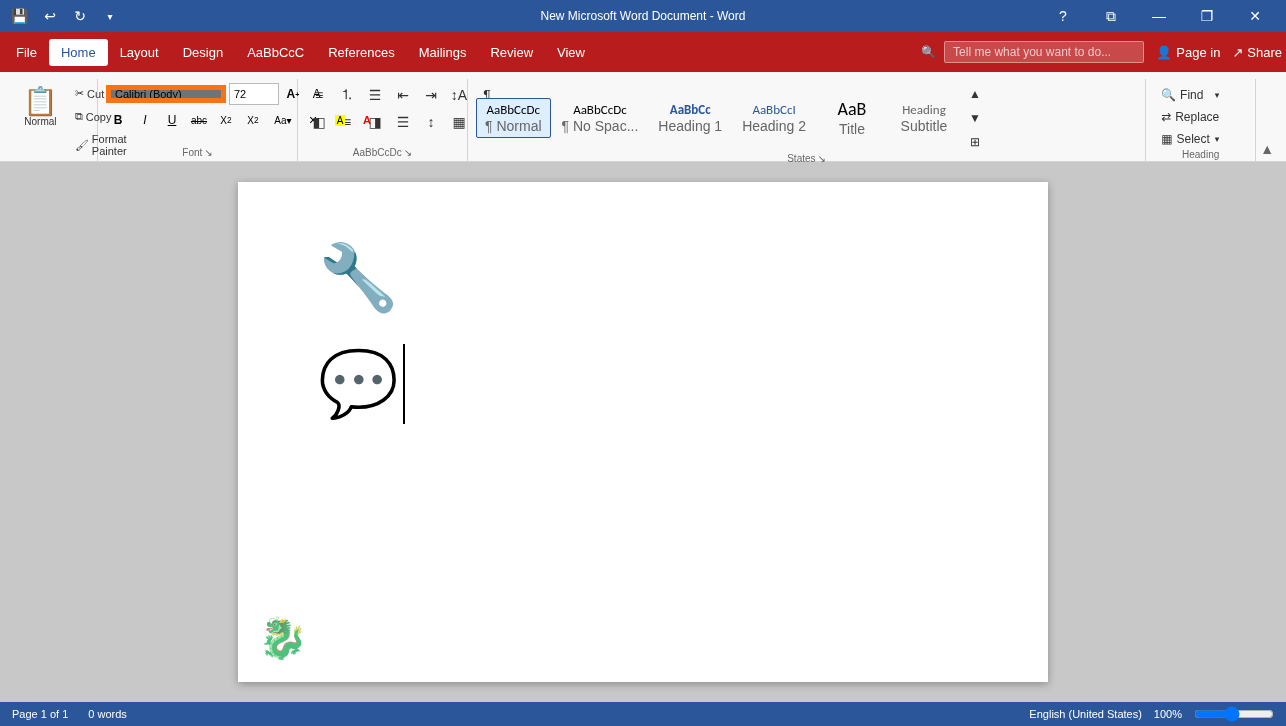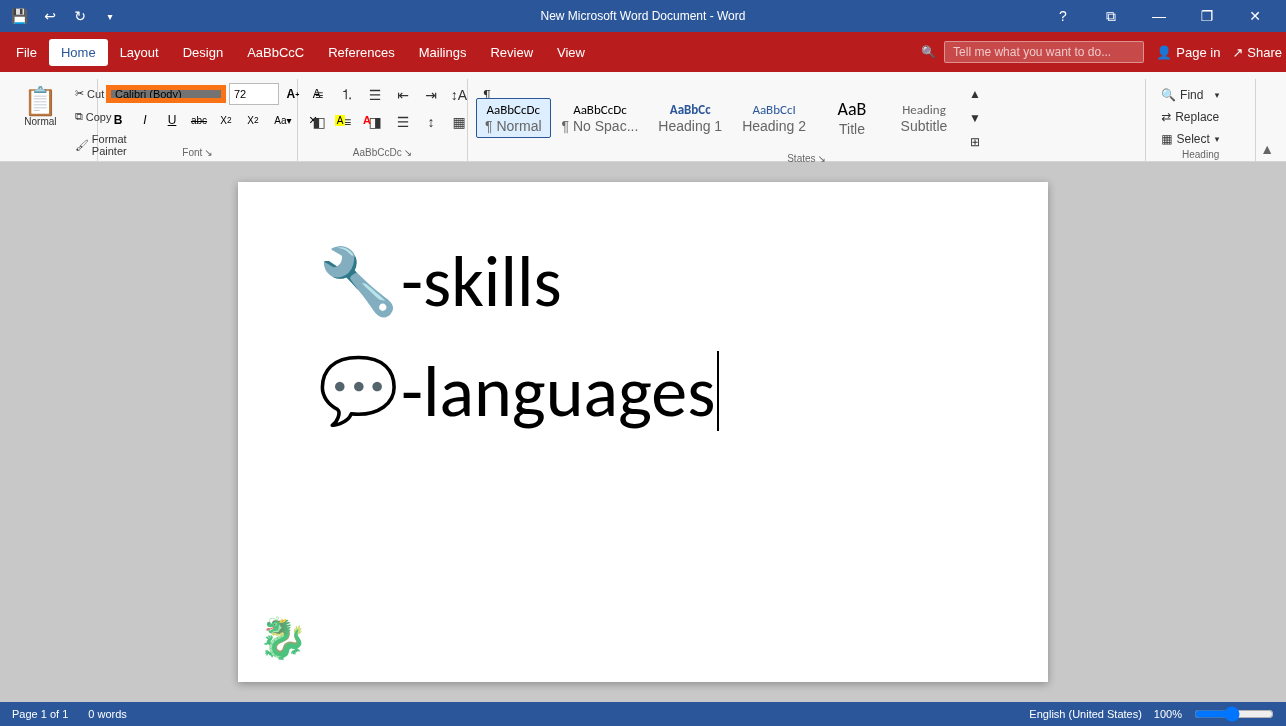--- a/index.html
+++ b/index.html
@@ -416,26 +416,24 @@
   </div>
 
   <div class="collapse-btn">▲</div>
 </div>
 
 <div class="doc-area">
   <div class="page">
 
     <div class="doc-line">
       <span style="font-size:65px; margin-right:2px;">🔧</span>
-      <span style="font-family: 'Calibri', 'Cambria', Georgia, serif; font-size: 72px; font-weight:400;">-skills</span>
     </div>
 
     <div class="doc-line cursor-line" style="margin-bottom:0;">
       <span style="font-size:65px; margin-right:2px;">💬</span>
-      <span style="font-family: 'Calibri', 'Cambria', Georgia, serif; font-size: 72px; font-weight:400;">-languages</span>
       <span class="text-cursor"></span>
     </div>
 
     <div class="watermark">🐉</div>
   </div>
 </div>
 
 <div class="status-bar">
   <span>Page 1 of 1</span>
   <span>0 words</span>

